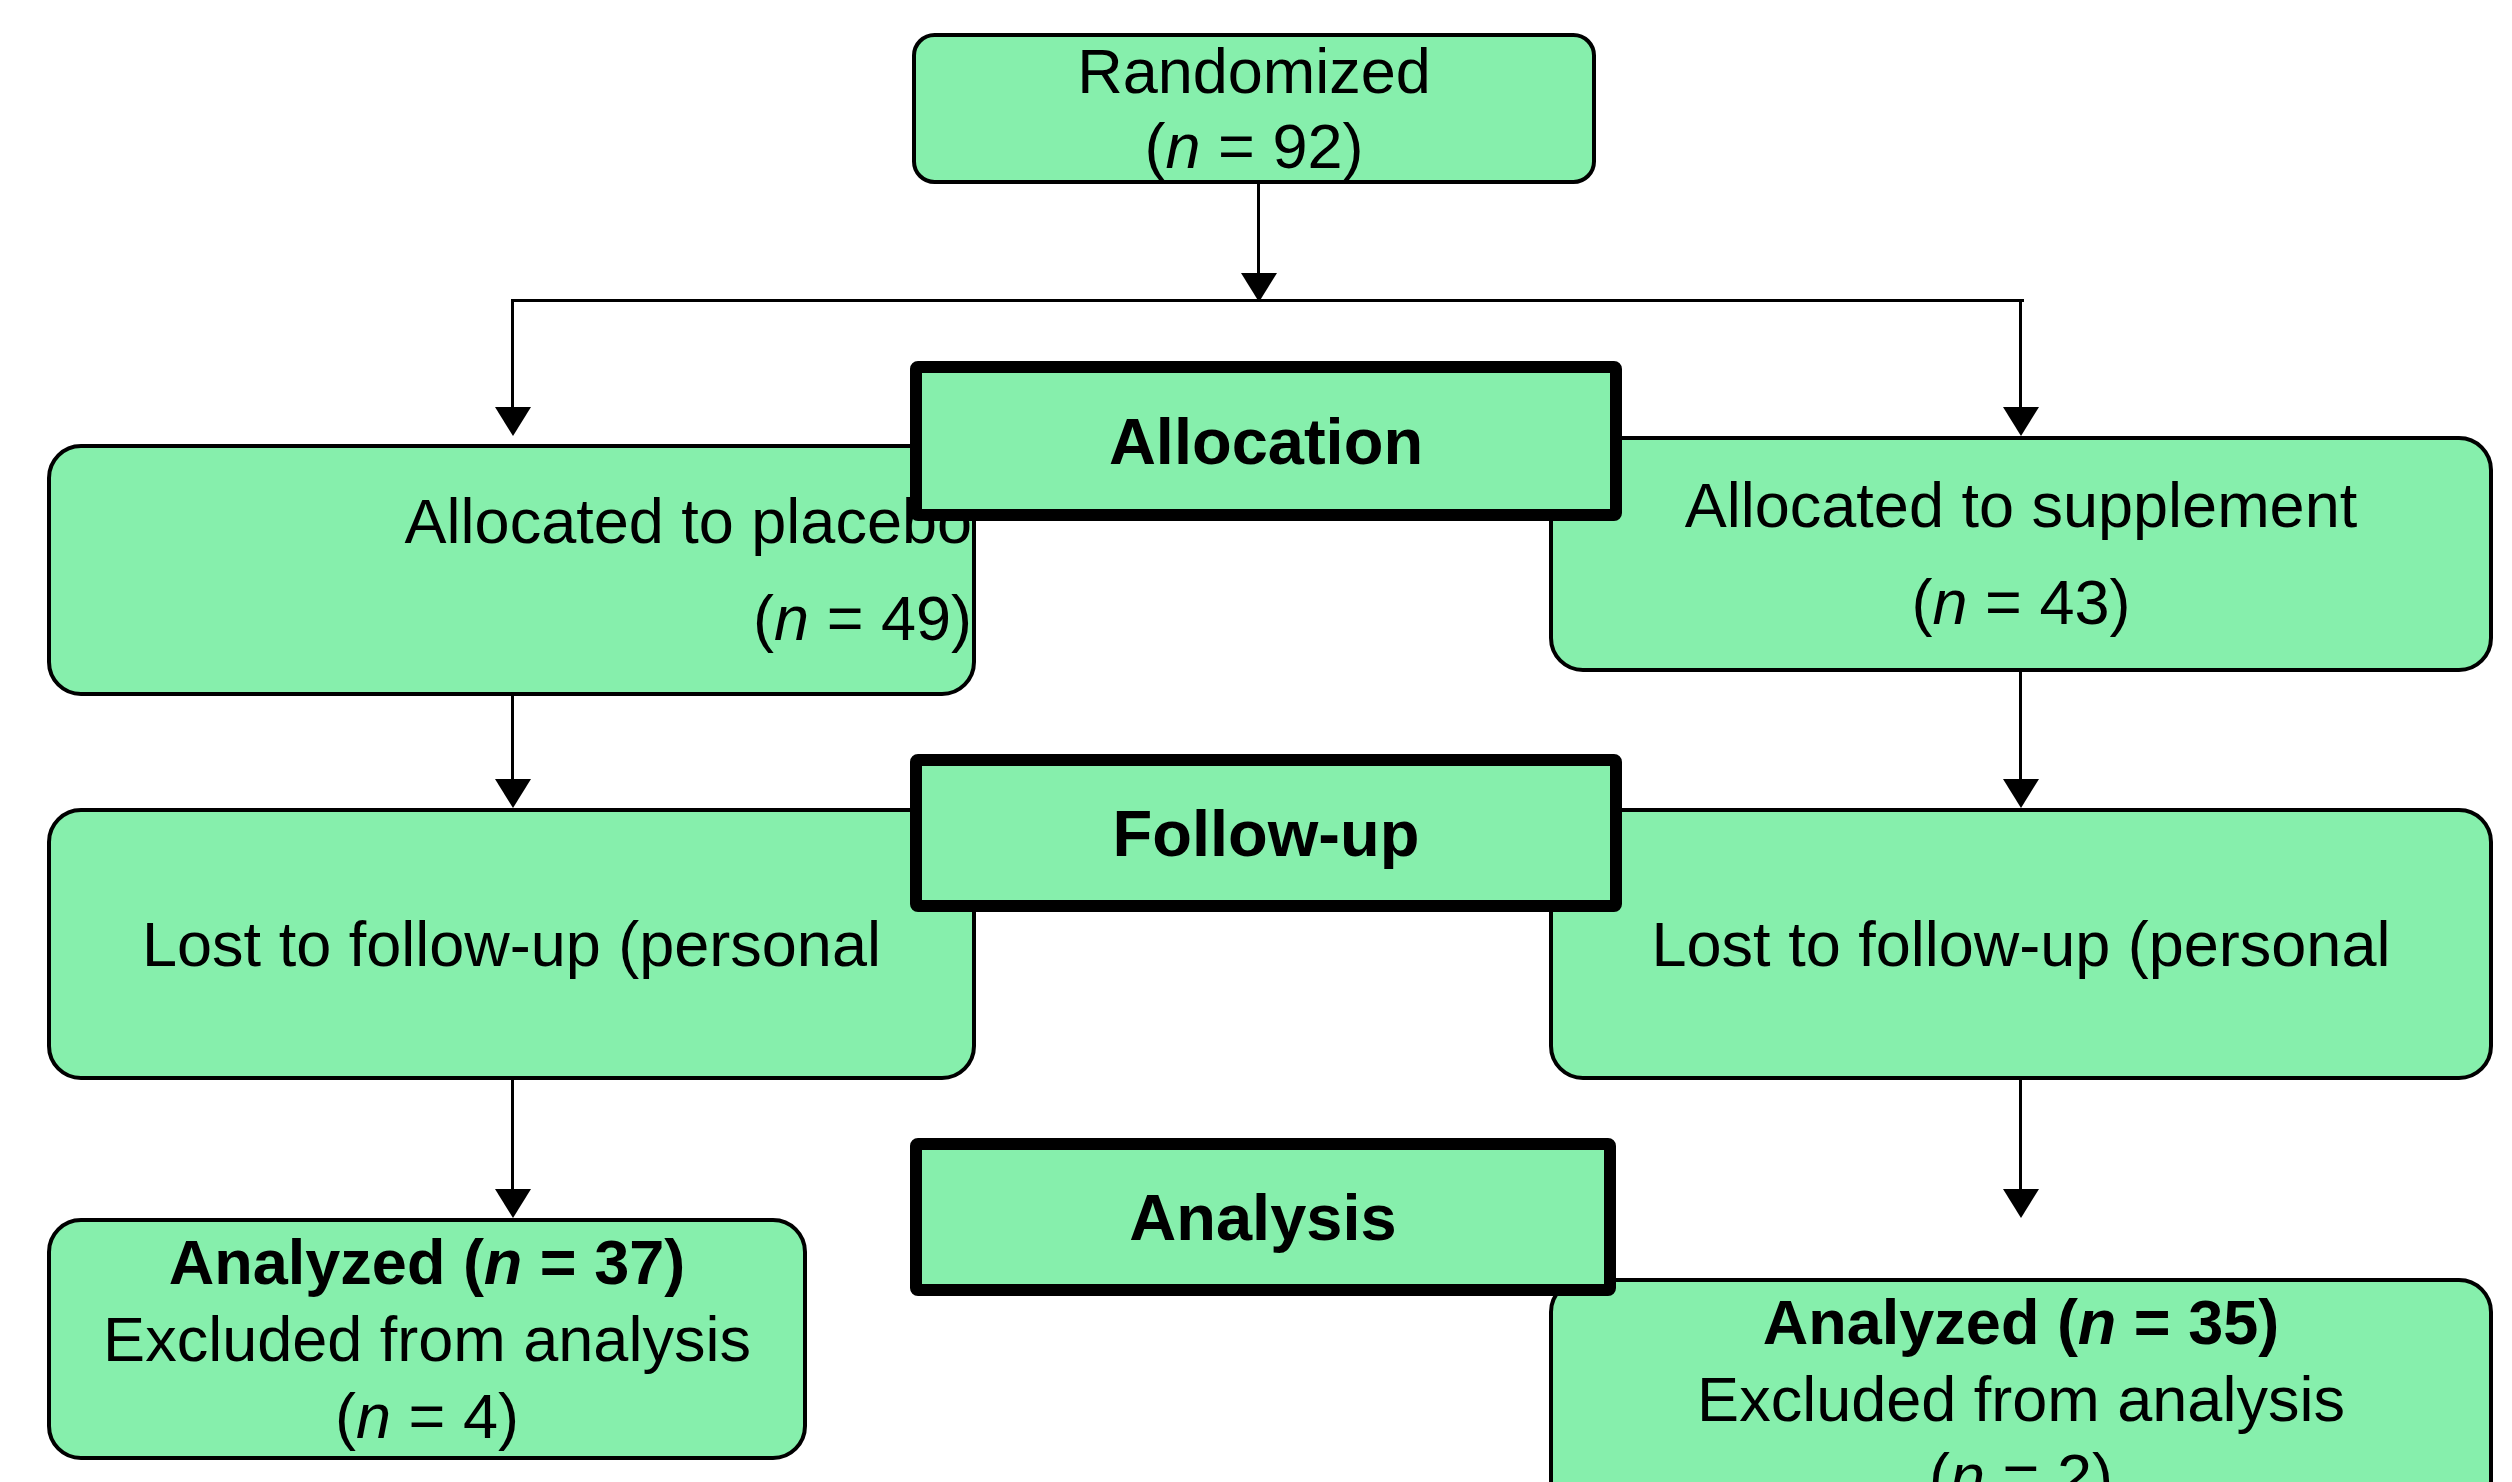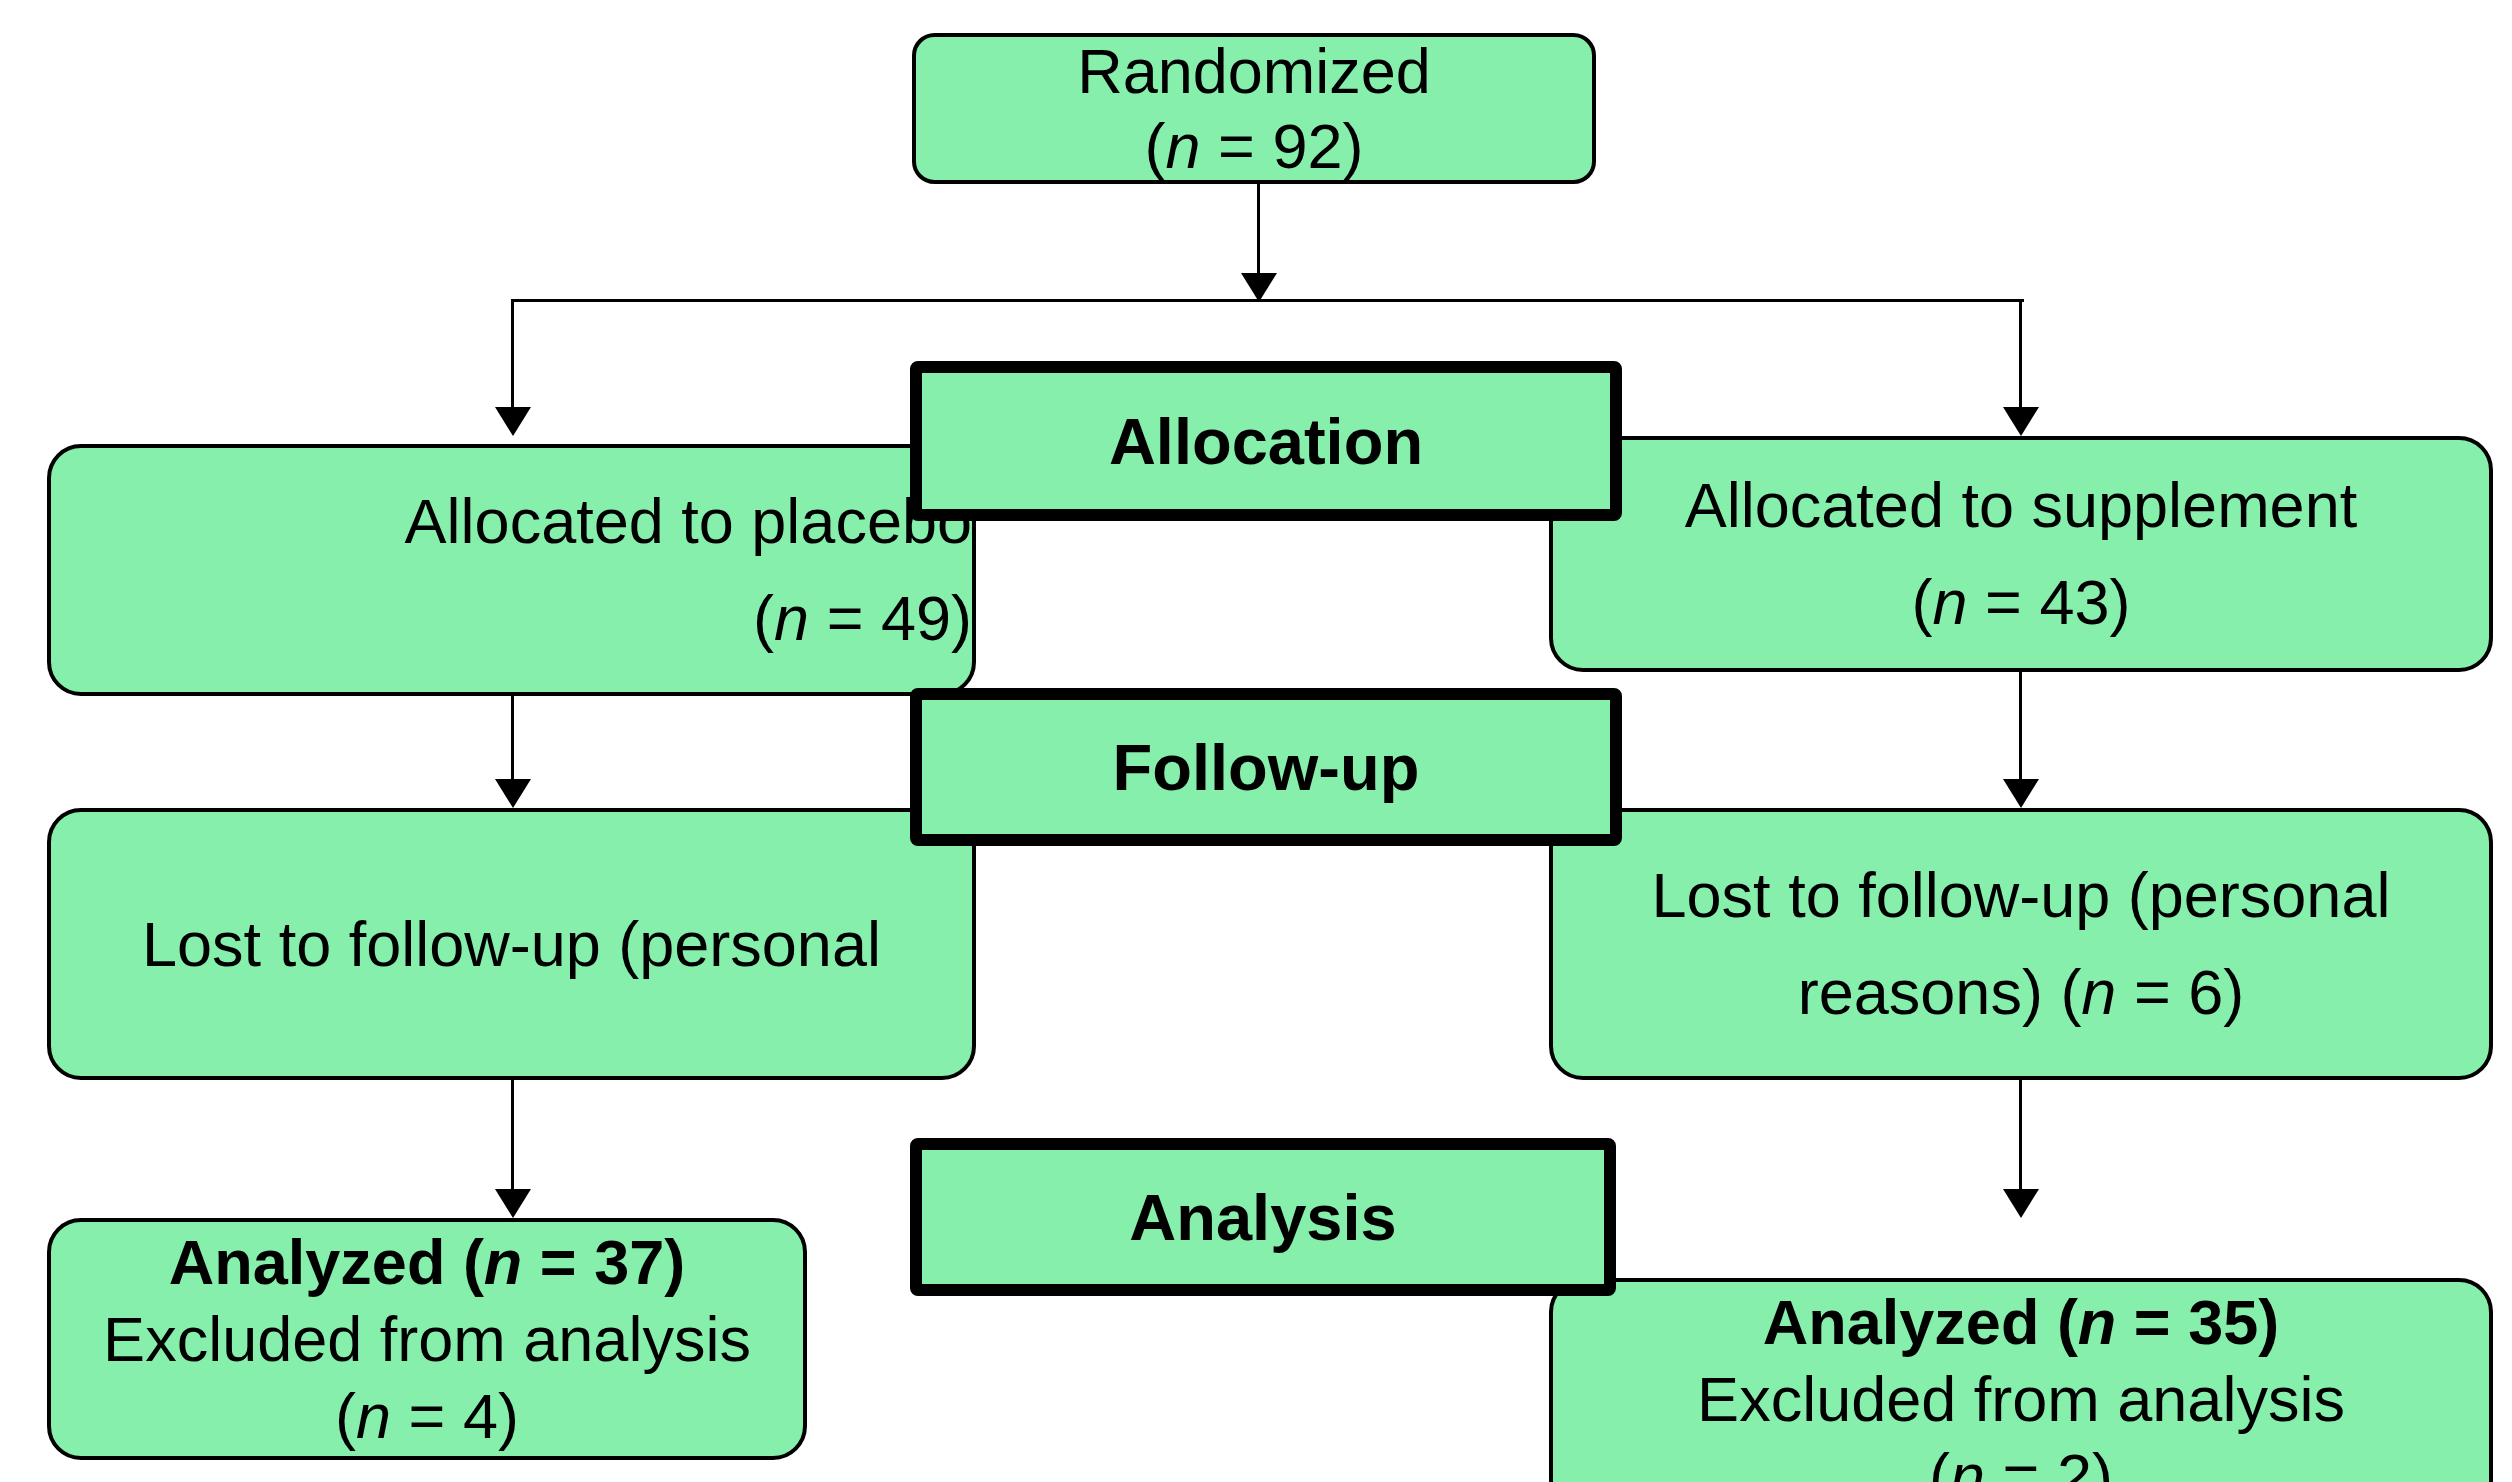--- a/index.html
+++ b/index.html
@@ -116,23 +116,20 @@
   <div class="box side lh-a" style="left:47px; top:808px; width:929px; height:272px;">
     <div class="tl">
       <span>Lost to follow-up (personal</span>
     </div>
   </div>
 
   <div class="box side lh-a" style="left:1549px; top:808px; width:944px; height:272px;">
     <div class="tl">
       <span>Lost to follow-up (personal</span>
     </div>
-    <div class="tl">
-      <span>reasons) (</span><span class="it">n</span><span> = 6)</span>
-    </div>
   </div>
 
   <div class="box side lh-b" style="left:47px; top:1218px; width:760px; height:242px;">
     <div class="tl bold">
       <span>Analyzed (</span><span class="it">n</span><span> = 37)</span>
     </div>
     <div class="tl">
       <span>Excluded from analysis</span>
     </div>
     <div class="tl">
@@ -149,21 +146,21 @@
     </div>
     <div class="tl">
       <span>(</span><span class="it">n</span><span> = 2)</span>
     </div>
   </div>
 
   <div class="box stage" style="left:910px; top:361px; width:712px; height:160px;">
     <span>Allocation</span>
   </div>
 
-  <div class="box stage" style="left:910px; top:688px; width:712px; height:158px;">
+  <div class="box stage" style="left:910px; top:754px; width:712px; height:158px;">
     <span>Follow-up</span>
   </div>
 
   <div class="box stage" style="left:910px; top:1138px; width:706px; height:158px;">
     <span>Analysis</span>
   </div>
 
 </div>
 
 

